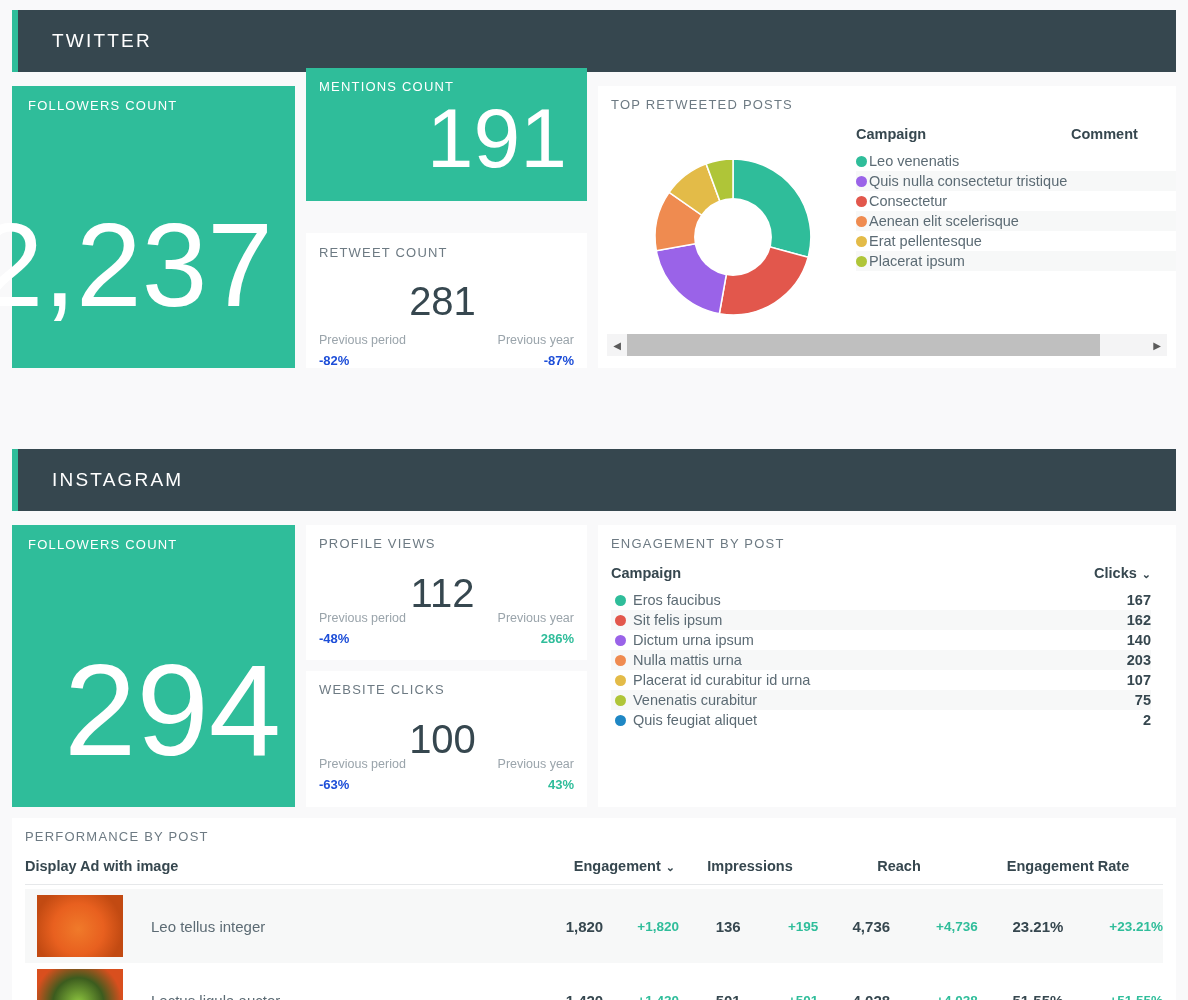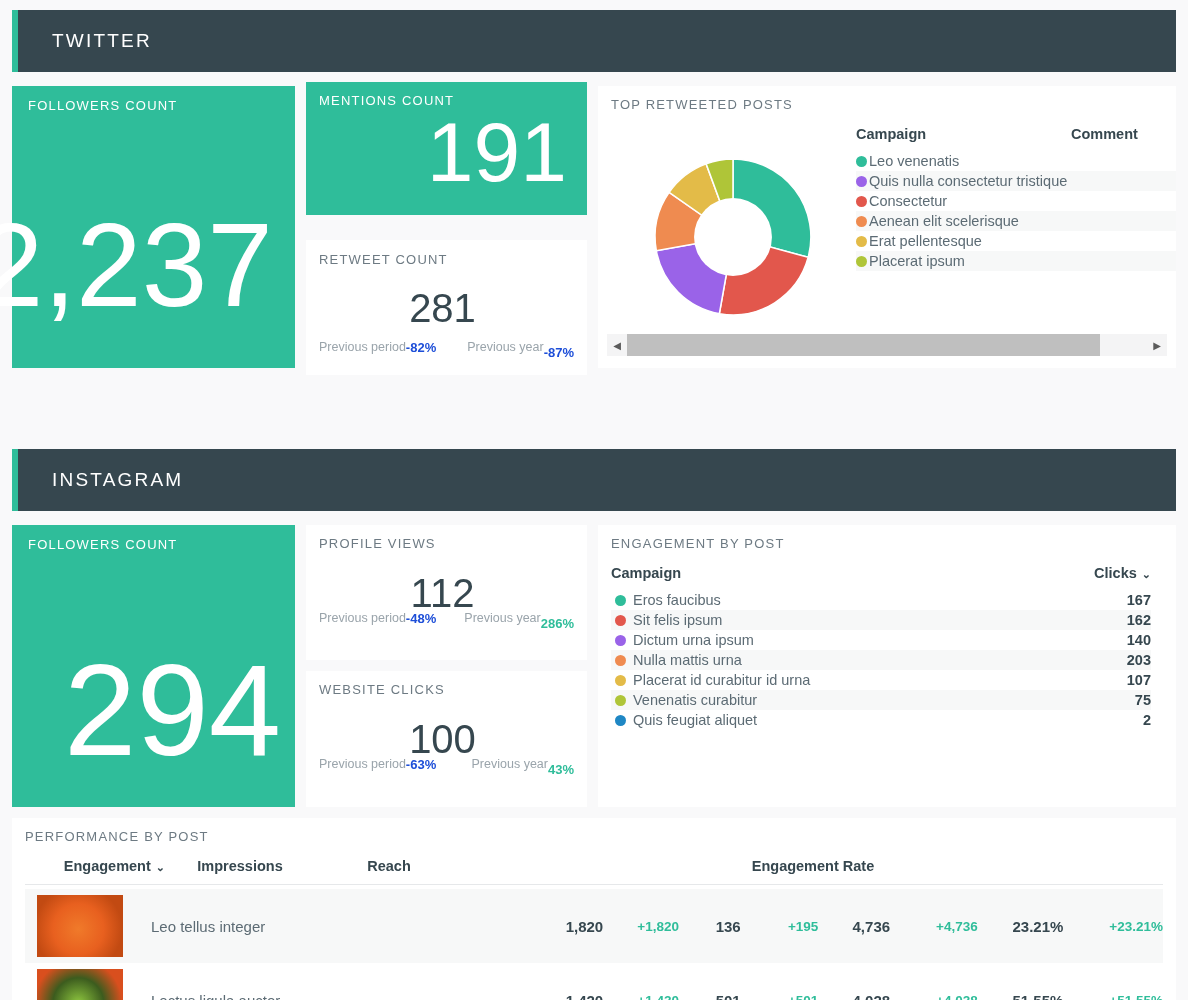--- a/index.html
+++ b/index.html
@@ -67,21 +67,21 @@
     font-weight: 300;
     font-size: 40px;
     line-height: 1;
     text-align: center;
   }
   .compare-row {
     display: flex;
     justify-content: space-between;
     align-items: flex-start;
   }
-  .compare-col { display: flex; flex-direction: row; }
+  .compare-col { display: flex; flex-direction: column; }
   .compare-col.right { align-items: flex-end; }
   .compare-label {
     font-size: 12.5px;
     color: #9aa4ab;
     font-weight: 400;
     margin-bottom: 6px;
   }
   .compare-val { font-size: 13px; font-weight: bold; }
   .neg { color: #1d4ed8; }
   .pos { color: #2fbd9a; }
@@ -204,26 +204,26 @@
   <div class="section-header" style="left:12px; top:10px; width:1164px;">
     <div class="accent"></div>
     <div class="title">TWITTER</div>
   </div>
 
   <div class="card green" style="left:12px; top:86px; width:283px; height:282px;">
     <div class="card-label" style="position:absolute; left:16px; top:12px;">FOLLOWERS COUNT</div>
     <div class="kpi-huge" style="position:absolute; right:22px; top:120px; font-size:118px;">2,237</div>
   </div>
 
-  <div class="card green" style="left:306px; top:82px; width:281px; height:133px;">
+  <div class="card green" style="left:306px; top:68px; width:281px; height:133px;">
     <div class="card-label" style="position:absolute; left:13px; top:11px;">MENTIONS COUNT</div>
     <div class="kpi-huge" style="position:absolute; right:20px; top:28px; font-size:84px;">191</div>
   </div>
 
-  <div class="card" style="left:306px; top:240px; width:281px; height:135px;">
+  <div class="card" style="left:306px; top:233px; width:281px; height:135px;">
     <div class="card-label" style="position:absolute; left:13px; top:12px;">RETWEET COUNT</div>
     <div class="kpi-mid" style="position:absolute; left:0; right:8px; top:48px;">281</div>
     <div class="compare-row" style="position:absolute; left:13px; right:13px; top:100px;">
       <div class="compare-col">
         <span class="compare-label">Previous period</span>
         <span class="compare-val neg">-82%</span>
       </div>
       <div class="compare-col right">
         <span class="compare-label">Previous year</span>
         <span class="compare-val neg">-87%</span>
@@ -377,20 +377,21 @@
             </tr>
           </tbody>
       </table>
     </div>
   </div>
 
   <div class="card" style="left:12px; top:818px; width:1164px; height:182px;">
     <div class="panel-title" style="position:absolute; left:13px; top:11px;">PERFORMANCE BY POST</div>
 
     <div class="perf-head" style="position:absolute; left:13px; right:13px; top:40px;">
+      <div class="h" style="width:510px;">Display Ad with image</div>
       <div class="h" style="width:140px; text-align:right;">
         <span>Engagement</span><span class="caret">⌄</span>
       </div>
       <div class="h" style="width:150px; text-align:center;">Impressions</div>
       <div class="h" style="width:148px; text-align:center;">Reach</div>
       <div class="h" style="flex:1; text-align:center;">Engagement Rate</div>
     </div>
 
     <div style="position:absolute; left:13px; right:13px; top:71px; overflow:hidden; height:111px;" id="perf-rows">
         <div class="perf-row alt">

